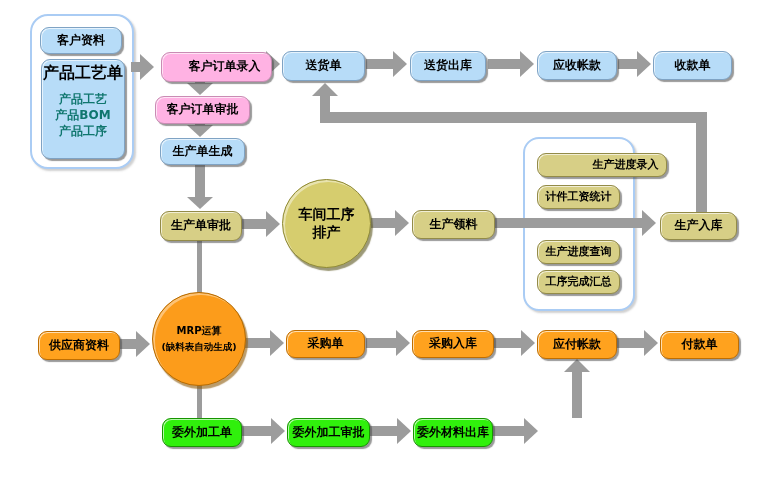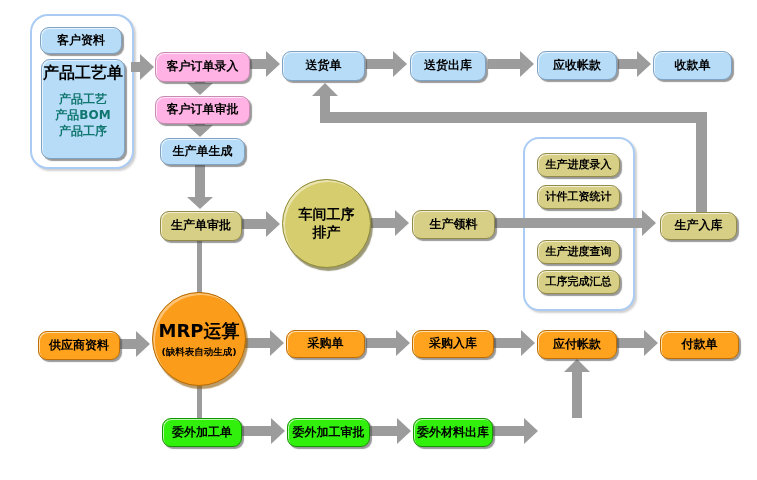--- a/index.html
+++ b/index.html
@@ -22,21 +22,21 @@
   .green {background:#30F00C;border-color:#169400;}
   
   .circle{
     position:absolute;border-radius:50%;display:flex;flex-direction:column;
     align-items:center;justify-content:center;text-align:center;border:1px solid;
     box-shadow:inset 2px 2px 0 rgba(255,255,255,.45), 2px 3px 1px rgba(90,85,30,.6);
   }
   .circle.khaki-c{background:#D6CD6E;border-color:#8F8A36;}
   .circle.orange-c{background:#FC9C1B;border-color:#B56A00;
     box-shadow:inset 2px 2px 0 rgba(255,255,255,.4), 2px 3px 1px rgba(140,90,10,.6);}
-  .circle .big{font-size:18px;}
+  .circle .big{font-size:10px;}
   .circle .mid{font-size:14px;}
   .circle .small{font-size:9.5px;margin-top:3px;}
   
   .panel{
     position:absolute;background:#fff;border:2px solid #AACCF4;border-radius:18px;
     box-shadow:2px 2px 2px rgba(150,150,150,.45);
   }
   
   .line{position:absolute;background:#9C9C9C;}
   
@@ -161,21 +161,21 @@
   <div class="node blue" style="left:40px;top:27px;width:80px;height:25px;">
     <span>客户资料</span>
   </div>
   <div class="node blue sheet" style="left:41px;top:59px;width:82px;height:94px;">
     <span class="sheet-title">产品工艺单</span>
     <span class="red-item">产品工艺</span>
     <span class="red-item">产品BOM</span>
     <span class="red-item">产品工序</span>
   </div>
 
-  <div class="node pink" style="left:155px;top:52px;width:93px;height:28px;">
+  <div class="node pink" style="left:161px;top:52px;width:93px;height:28px;padding-left:16px;">
     <span>客户订单录入</span>
   </div>
   <div class="node pink" style="left:155px;top:96px;width:93px;height:26px;">
     <span>客户订单审批</span>
   </div>
   <div class="node blue" style="left:282px;top:51px;width:81px;height:28px;">
     <span>送货单</span>
   </div>
   <div class="node blue" style="left:410px;top:51px;width:74px;height:28px;">
     <span>送货出库</span>
@@ -197,21 +197,21 @@
     <span class="mid">车间工序</span>
     <span class="mid">排产</span>
   </div>
   <div class="node khaki" style="left:412px;top:210px;width:81px;height:27px;">
     <span>生产领料</span>
   </div>
   <div class="node khaki" style="left:660px;top:212px;width:75px;height:26px;">
     <span>生产入库</span>
   </div>
 
-  <div class="node khaki fs11" style="left:537px;top:153px;width:81px;height:22px;">
+  <div class="node khaki fs11" style="left:537px;top:153px;width:81px;height:22px;padding-left:47px;">
     <span>生产进度录入</span>
   </div>
   <div class="node khaki fs11" style="left:537px;top:185px;width:81px;height:22px;">
     <span>计件工资统计</span>
   </div>
   <div class="node khaki fs11" style="left:537px;top:240px;width:81px;height:22px;">
     <span>生产进度查询</span>
   </div>
   <div class="node khaki fs11" style="left:537px;top:270px;width:81px;height:22px;">
     <span>工序完成汇总</span>

